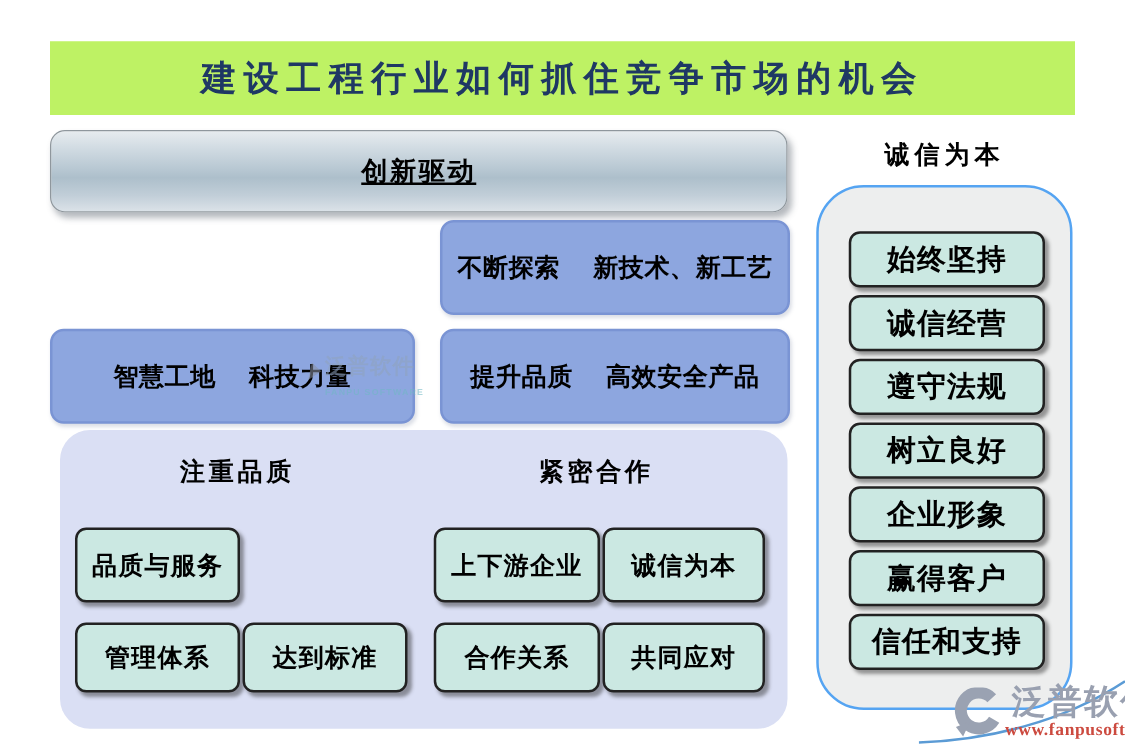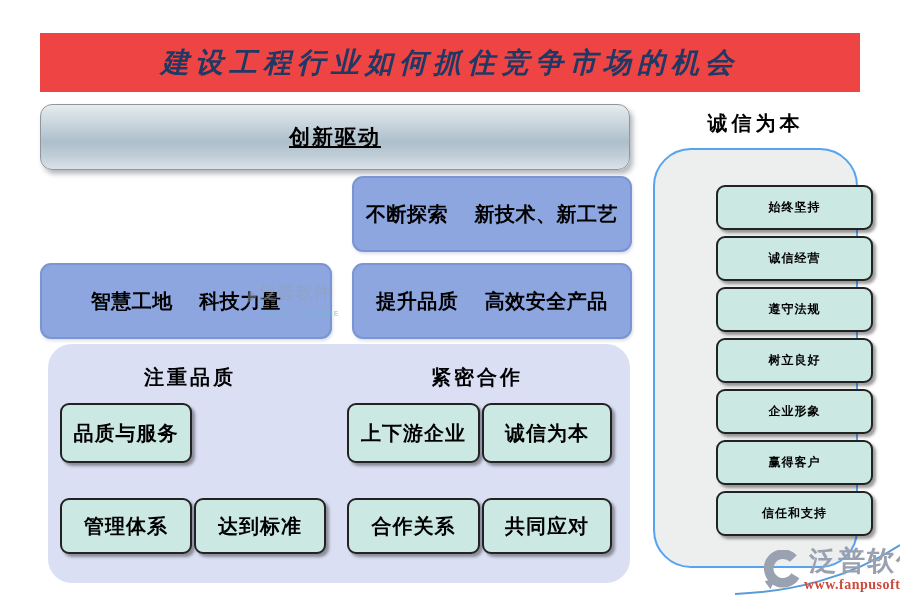--- a/index.html
+++ b/index.html
@@ -4,21 +4,21 @@
 <style>
   html,body{margin:0;padding:0;background:#ffffff;}
   .stage{
     position:relative;width:900px;height:600px;overflow:hidden;
     font-family:"Liberation Sans","DejaVu Sans",sans-serif;
     background:#ffffff;
   }
   
   .title-banner{
     position:absolute;left:40px;top:33px;width:820px;height:59px;
-    background:#ef4444;display:flex;align-items:center;justify-content:center;font-style:italic;
+    background:#bef264;display:flex;align-items:center;justify-content:center;
   }
   .title-banner h1{
     margin:0;font-size:28px;font-weight:bold;color:#1F3864;letter-spacing:6px;
   }
   
   .metal-bar{
     position:absolute;left:40px;top:104px;width:588px;height:64px;
     border:1px solid #8f979d;border-radius:12px;
     background:linear-gradient(180deg,#e7ecef 0%,#d2dce3 20%,#b7c7d2 48%,#adbfcb 58%,#c1ced8 80%,#dbe2e8 100%);
     box-shadow:3px 4px 5px rgba(90,100,110,.45);
@@ -49,37 +49,37 @@
   .gh-left{left:60px;}
   .gh-right{left:347px;}
   
   .mint{
     background:#CBE8E2;border:2px solid #222;border-radius:9px;
     box-shadow:3px 3px 3px rgba(40,40,40,.45);
     display:flex;align-items:center;justify-content:center;
     font-weight:bold;color:#000;position:absolute;
   }
   .mint-l{height:56px;font-size:20px;letter-spacing:1px;}
-  .row1{top:403px;text-align:center;}
+  .row1{top:422px;text-align:center;}
   .row2{top:498px;height:52px;}
   .c1{left:60px;width:128px;}
   .c2{left:194px;width:128px;}
   .c3{left:347px;width:129px;}
   .c4{left:482px;width:126px;}
   
   .right-heading{
     position:absolute;left:653px;top:110px;width:205px;text-align:center;
     font-size:20px;font-weight:bold;color:#000;letter-spacing:4px;
   }
   .right-panel{
     position:absolute;left:653px;top:148px;width:205px;height:420px;
     background:#EDEEEE;border:2px solid #55A4F2;border-radius:38px;
     box-sizing:border-box;
   }
-  .mint-r{left:716px;width:153px;height:41px;font-size:12px;letter-spacing:1px;}
+  .mint-r{left:679px;width:153px;height:41px;font-size:23px;letter-spacing:1px;}
   .r1{top:185px;} .r2{top:236px;} .r3{top:287px;} .r4{top:338px;}
   .r5{top:389px;} .r6{top:440px;} .r7{top:491px;}
   
   .watermark{
     position:absolute;left:248px;top:284px;opacity:.55;z-index:5;
     display:flex;align-items:flex-start;pointer-events:none;
   }
   .wm-tri{
     width:0;height:0;border-left:9px solid #8A93A5;border-top:7px solid transparent;
     border-bottom:7px solid transparent;margin:6px 3px 0 0;transform:skewX(-12deg);

